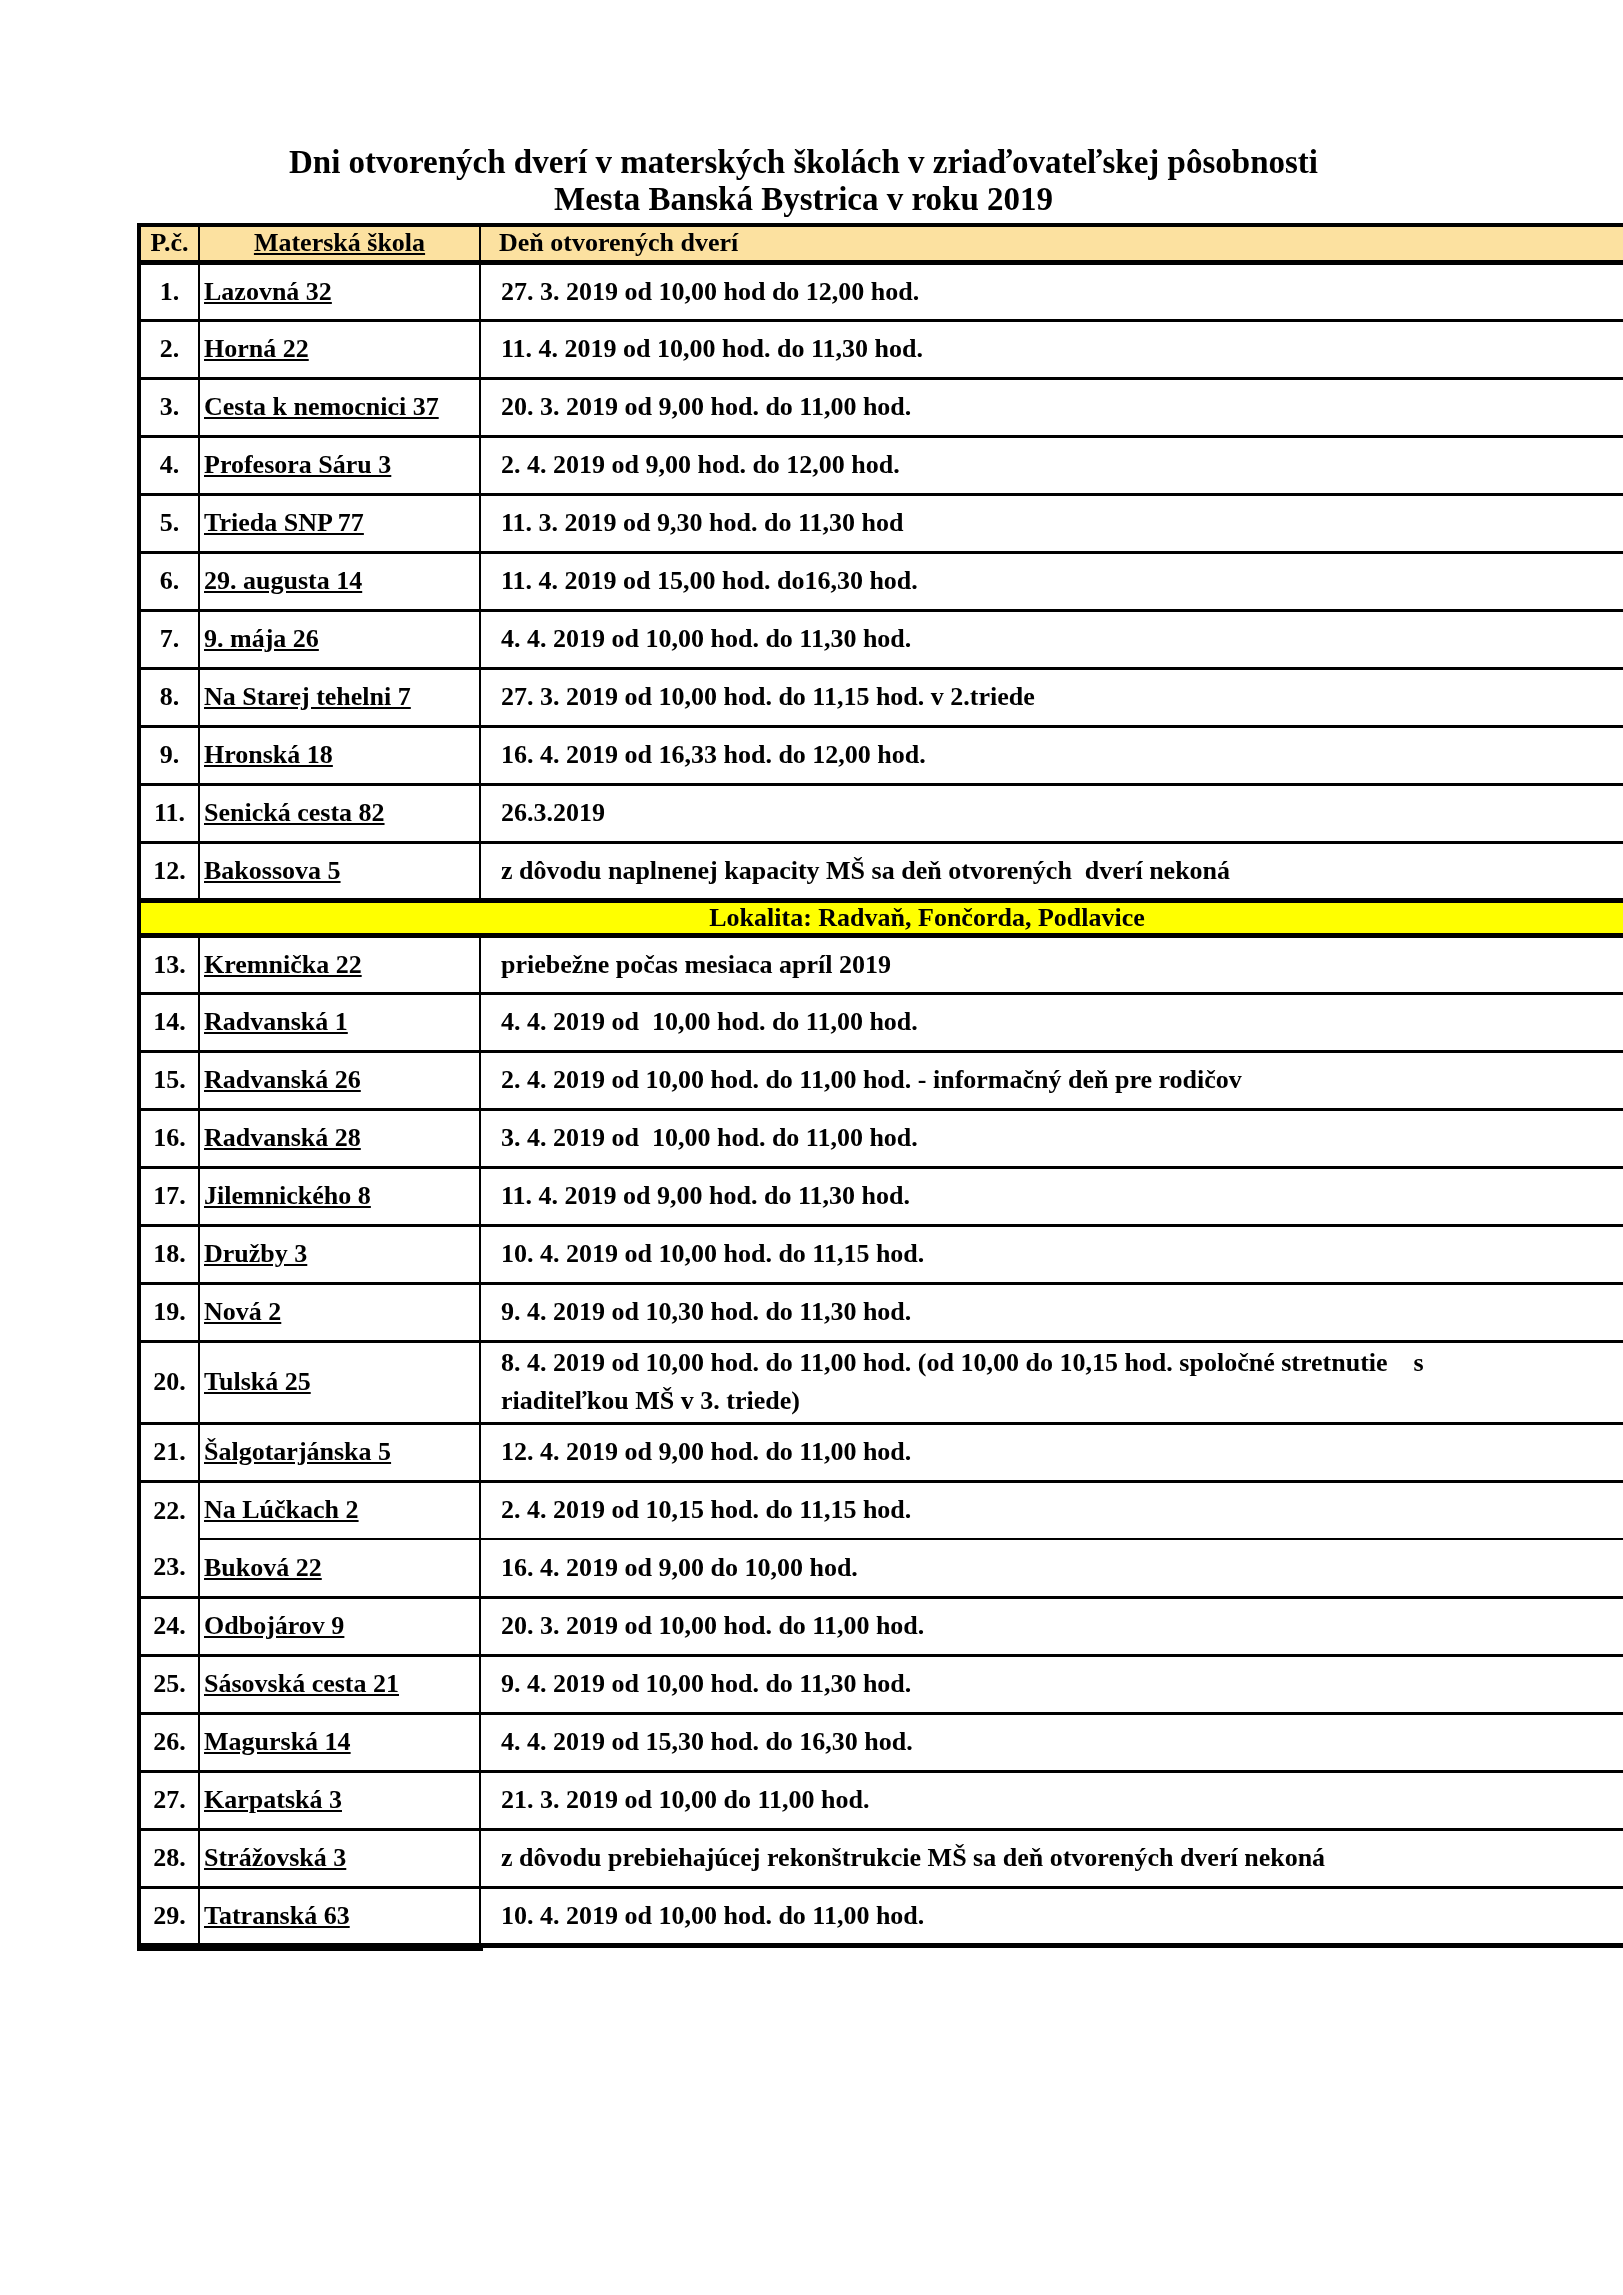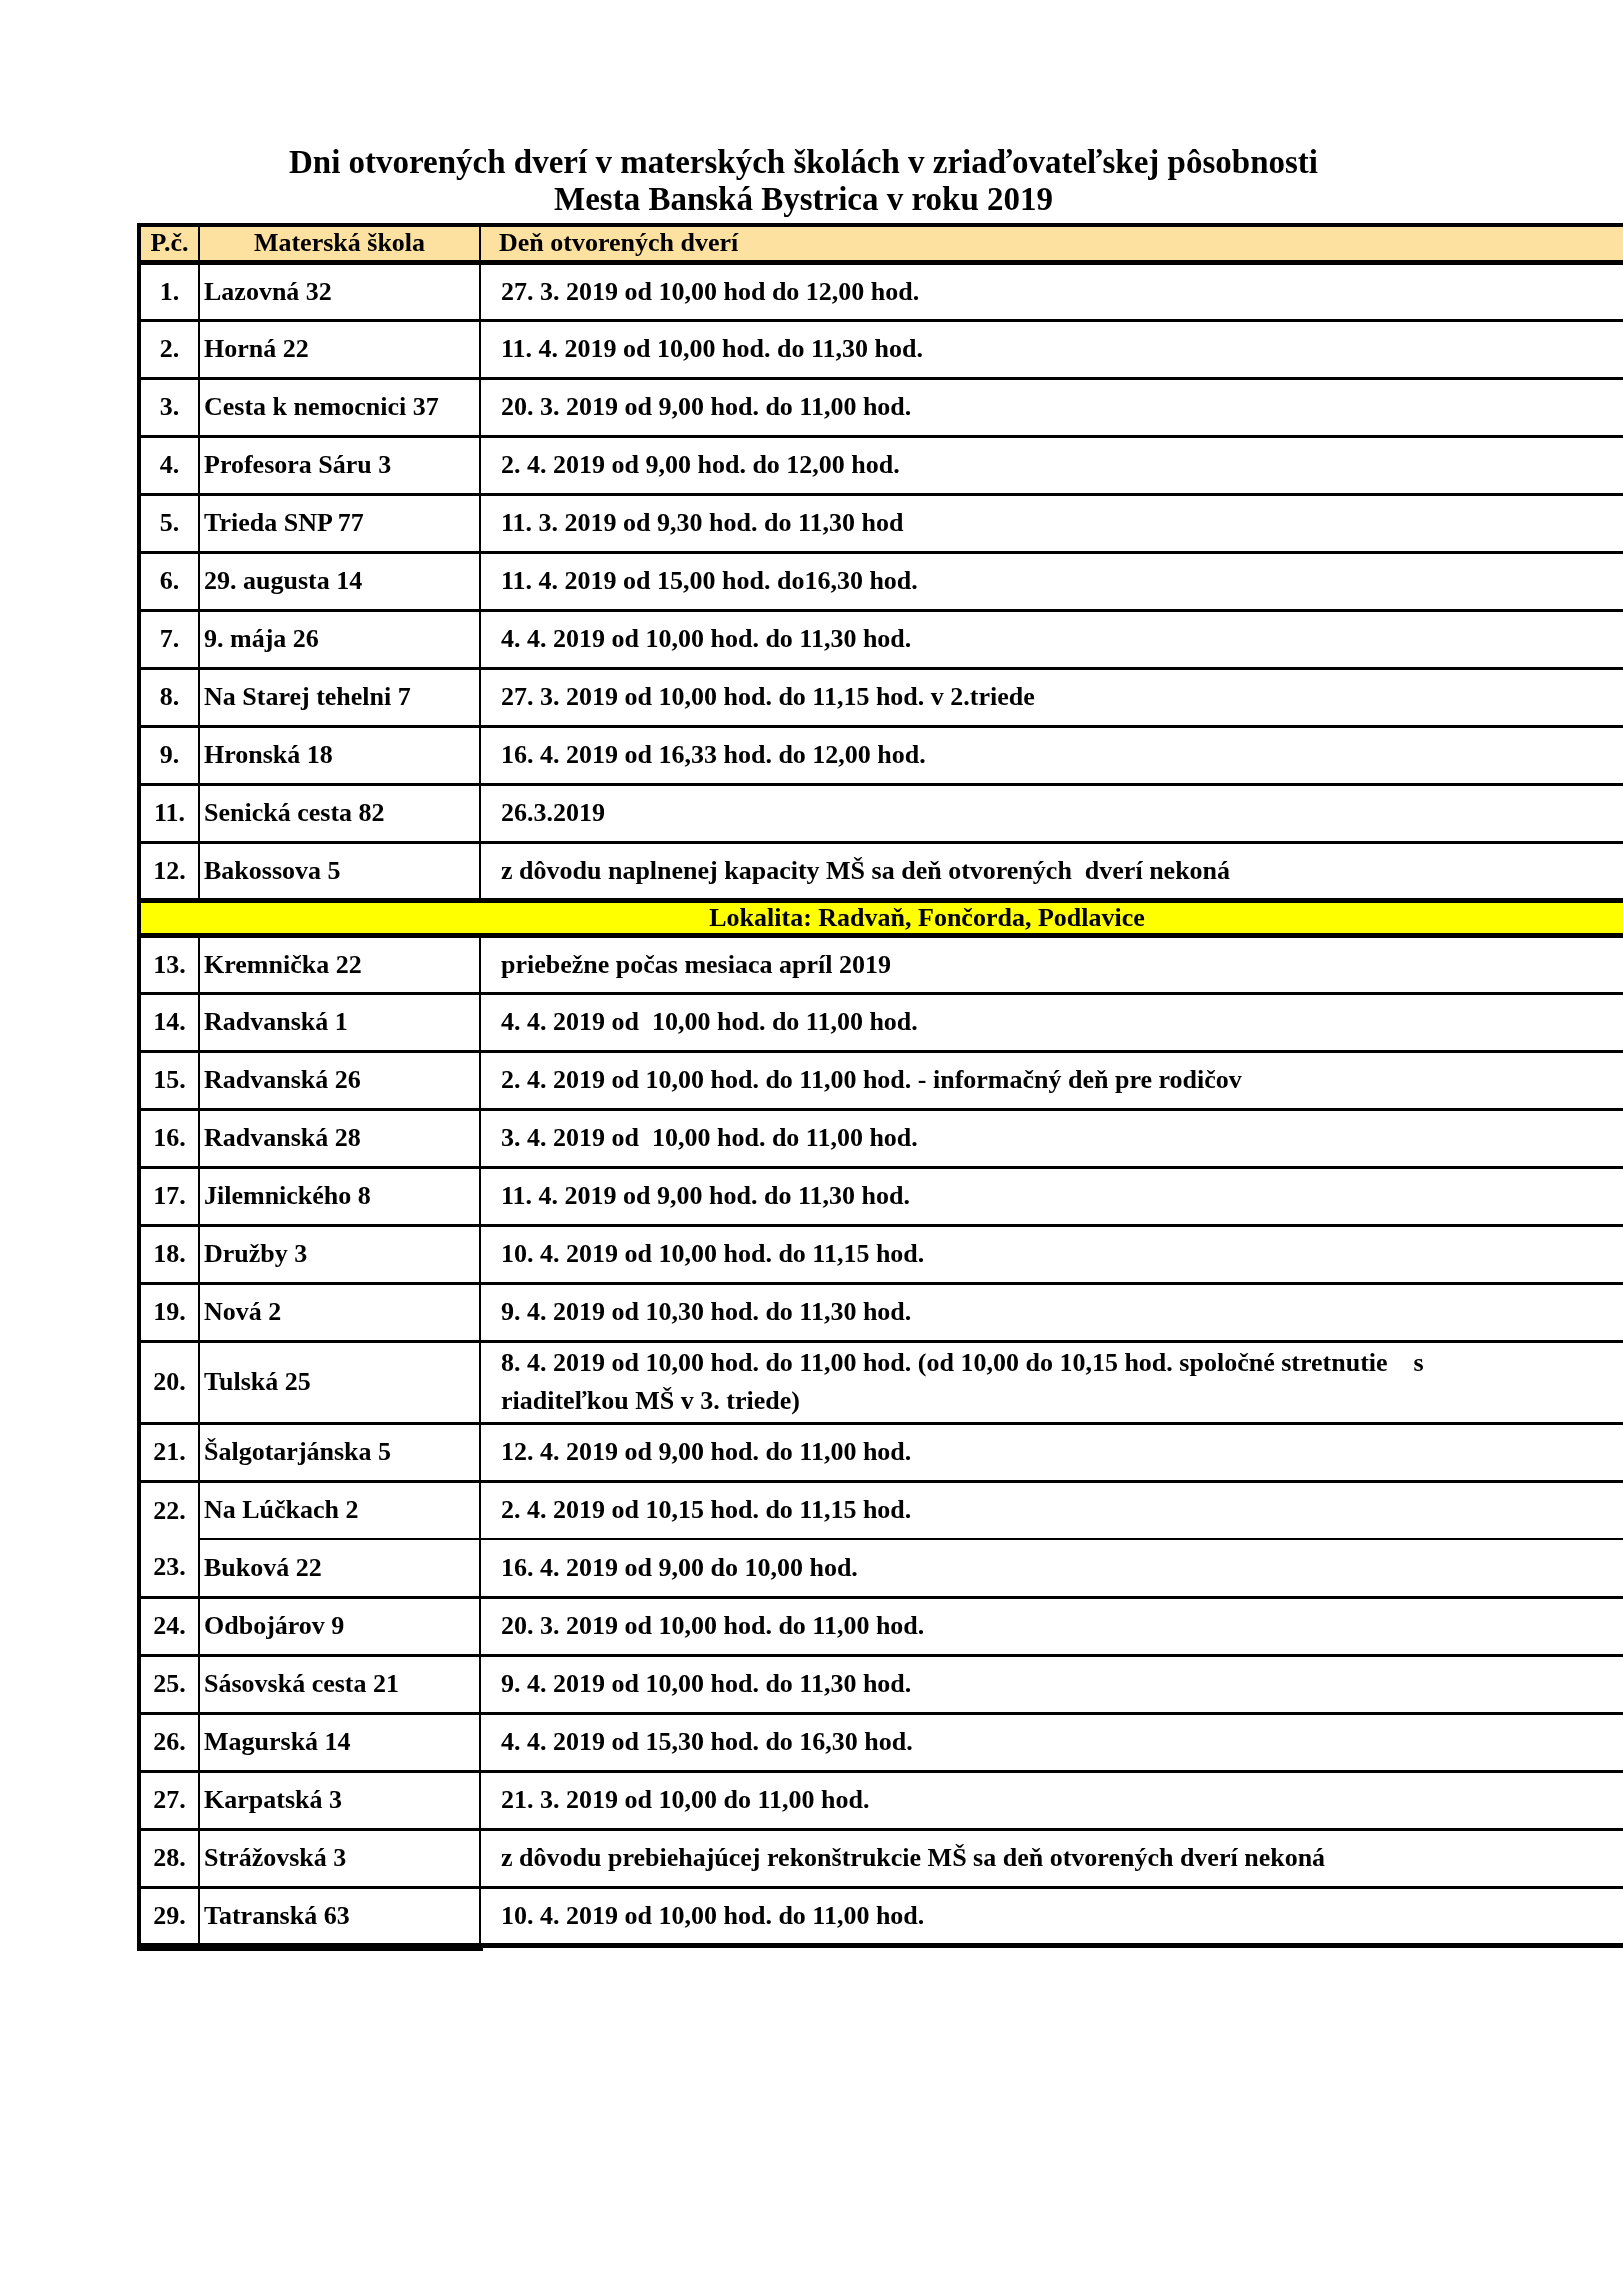--- a/index.html
+++ b/index.html
@@ -44,21 +44,21 @@
     font-size:26px;
     font-weight:bold;
     overflow:hidden;
     padding:0;
   }
   thead tr{height:37px;}
   th{
     background:var(--header-band);
     border-bottom:5.2px solid var(--border);
   }
-  th.c2,td.c2{border-left:2px solid var(--border);}
+  th.c2,td.c2{border-left:2px solid var(--border);text-decoration:underline;}
   th.c3,td.c3{border-left:2px solid var(--border);}
   th.c1{text-align:center;}
   th.c2{text-align:center;}
   th.c3{text-align:left;padding-left:18px;}
   tr.section-row{height:33px;}
   td.section{
     background:var(--section-band);
     text-align:center;
     border-top:5.2px solid var(--border);
     border-bottom:5.2px solid var(--border);

